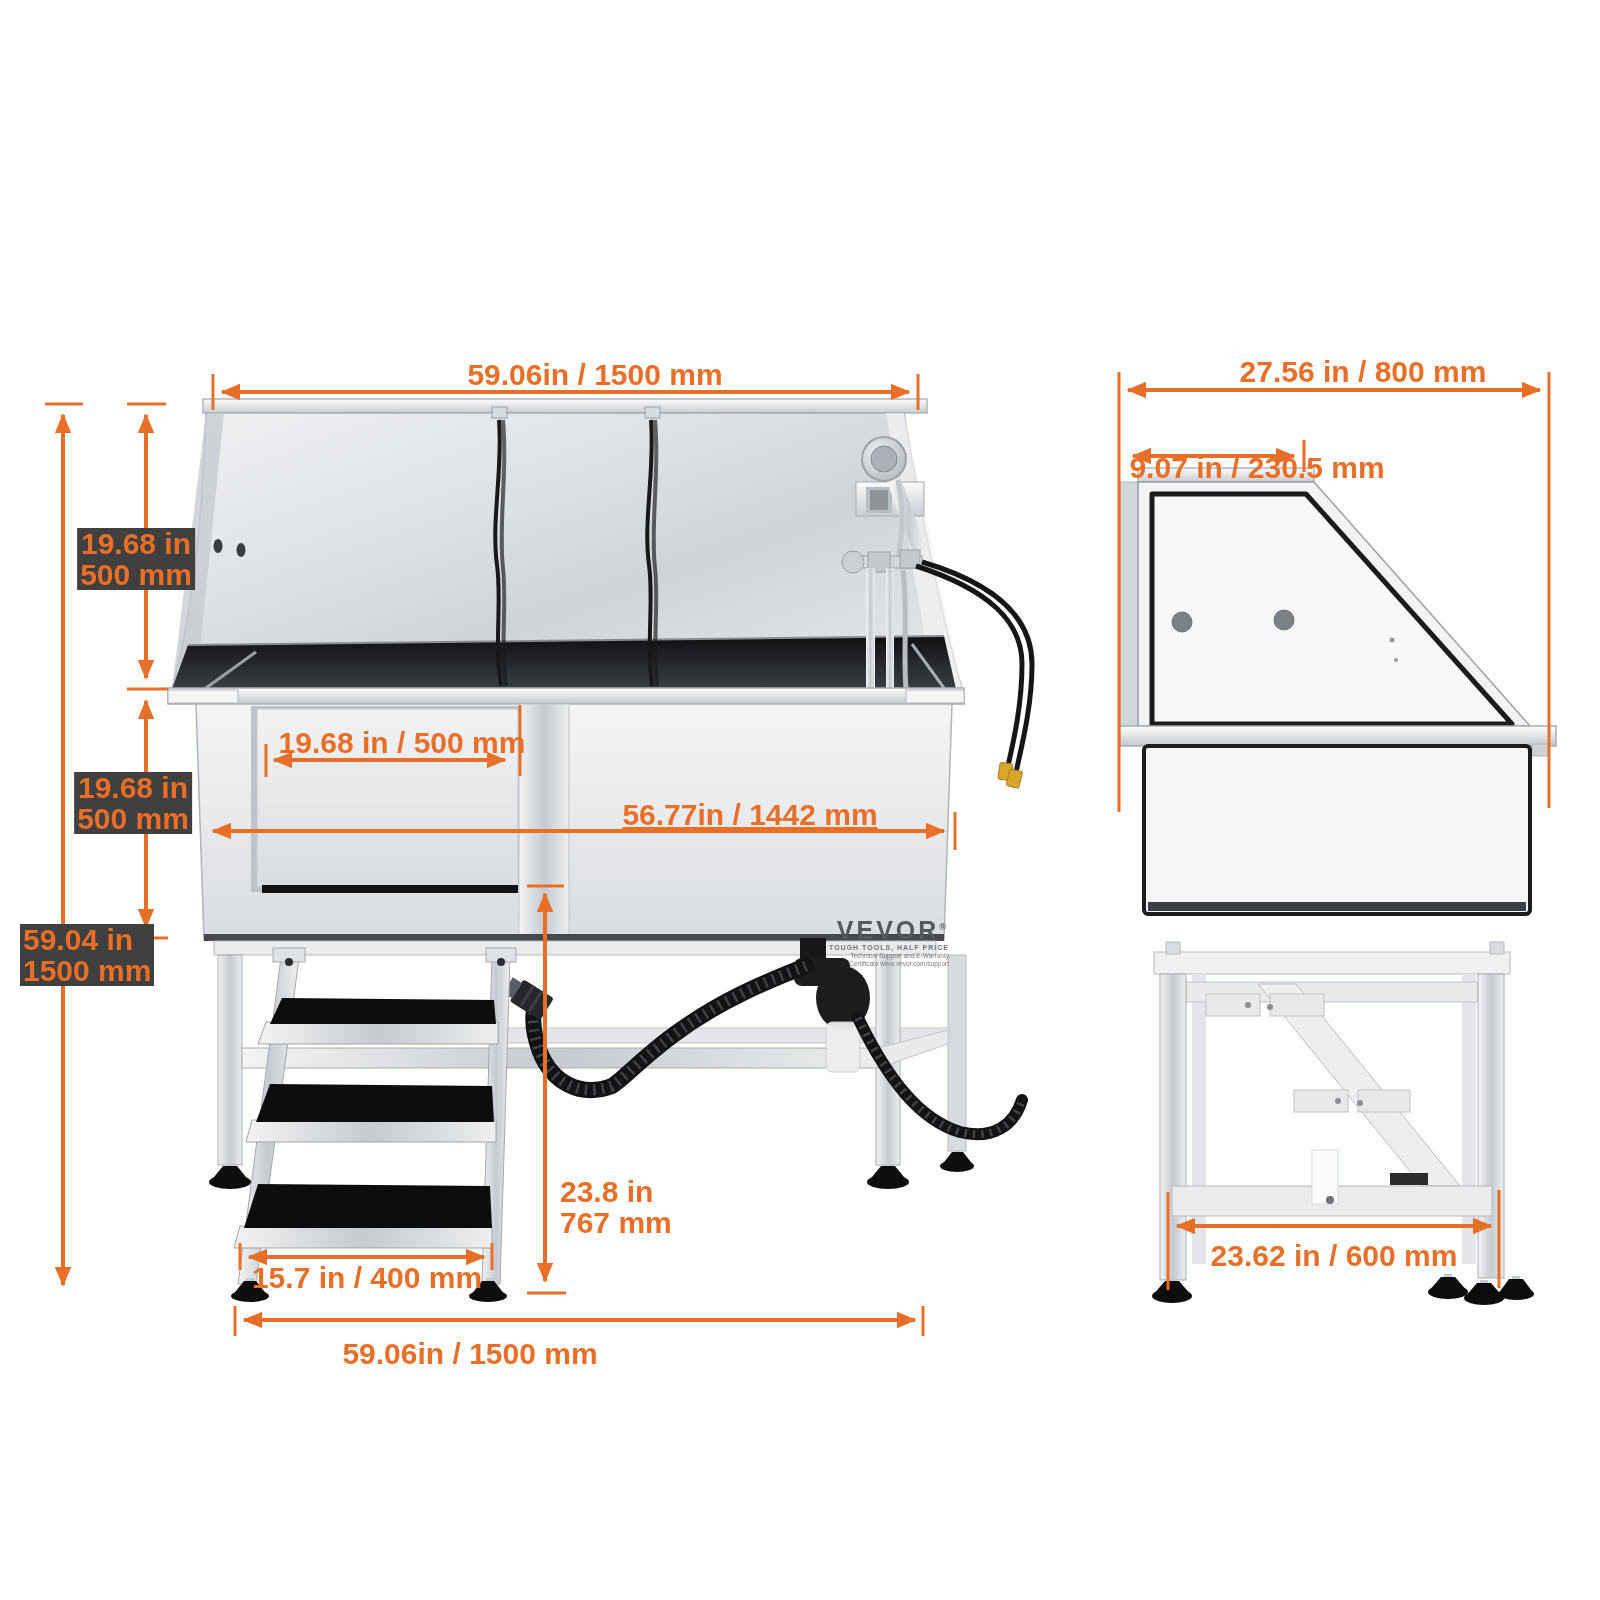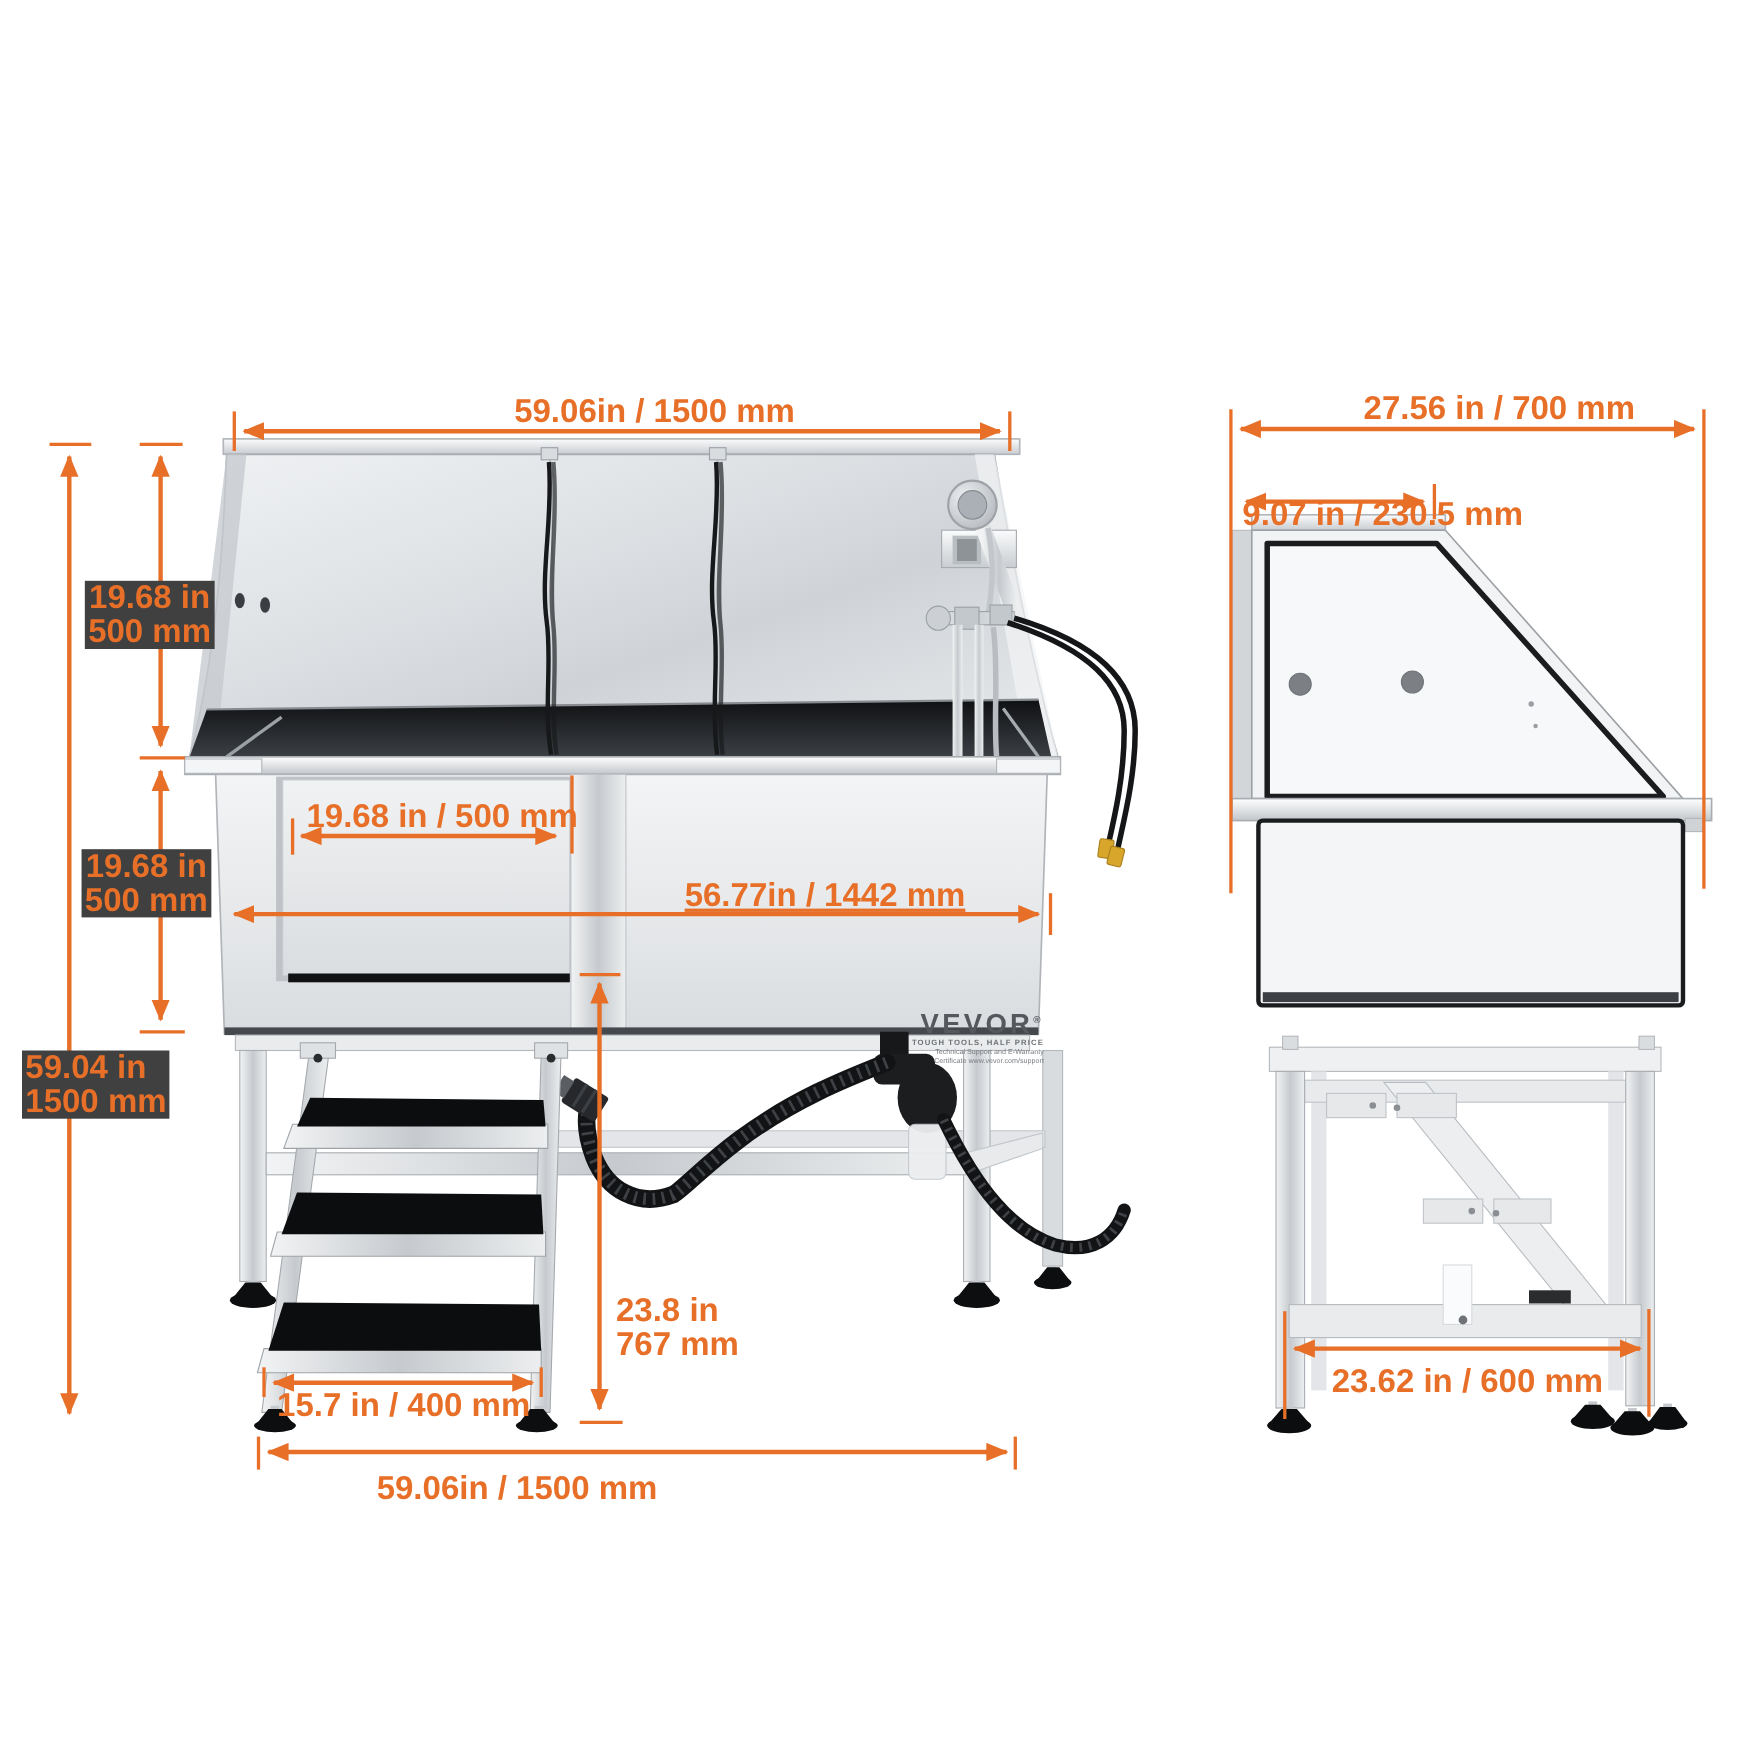--- a/index.html
+++ b/index.html
@@ -268,35 +268,35 @@
     <line x1="249" y1="1257" x2="484" y2="1257" marker-start="url(#ah)" marker-end="url(#ah)"></line>
     <line x1="244" y1="1320" x2="915" y2="1320" marker-start="url(#ah)" marker-end="url(#ah)"></line>
     <line x1="1128" y1="390" x2="1540" y2="390" marker-start="url(#ah)" marker-end="url(#ah)"></line>
     <line x1="1133" y1="456" x2="1294" y2="456" marker-start="url(#ah)" marker-end="url(#ah)"></line>
     <line x1="1177" y1="1226" x2="1491" y2="1226" marker-start="url(#ah)" marker-end="url(#ah)"></line>
   </g>
 </svg>
 
 <div class="dim c" style="left:595px;top:359px;">59.06in / 1500 mm</div>
 
-<div class="dim c" style="left:1363px;top:356px;">27.56 in / 700 mm</div>
+<div class="dim c" style="left:1363px;top:356px;">27.56 in / 800 mm</div>
 
 <div class="dim c" style="left:1257px;top:412px;margin-top:40px;">9.07 in / 230.5 mm</div>
 
 <div class="dim c bg" style="left:136px;top:528px;">
   <div>19.68 in</div>
   <div>500 mm</div>
 </div>
 
 <div class="dim c bg" style="left:133px;top:772px;">
   <div>19.68 in</div>
   <div>500 mm</div>
 </div>
 
-<div class="dim bg" style="left:20px;top:924px;margin-top:31px;">
+<div class="dim bg" style="left:20px;top:924px;">
   <div>59.04 in</div>
   <div>1500 mm</div>
 </div>
 
 <div class="dim c" style="left:402px;top:727px;">19.68 in / 500 mm</div>
 
 <div class="dim c" style="left:750px;top:799px;text-decoration:underline;">56.77in / 1442 mm</div>
 
 <div class="dim" style="left:560px;top:1176px;">
   <div>23.8 in</div>

